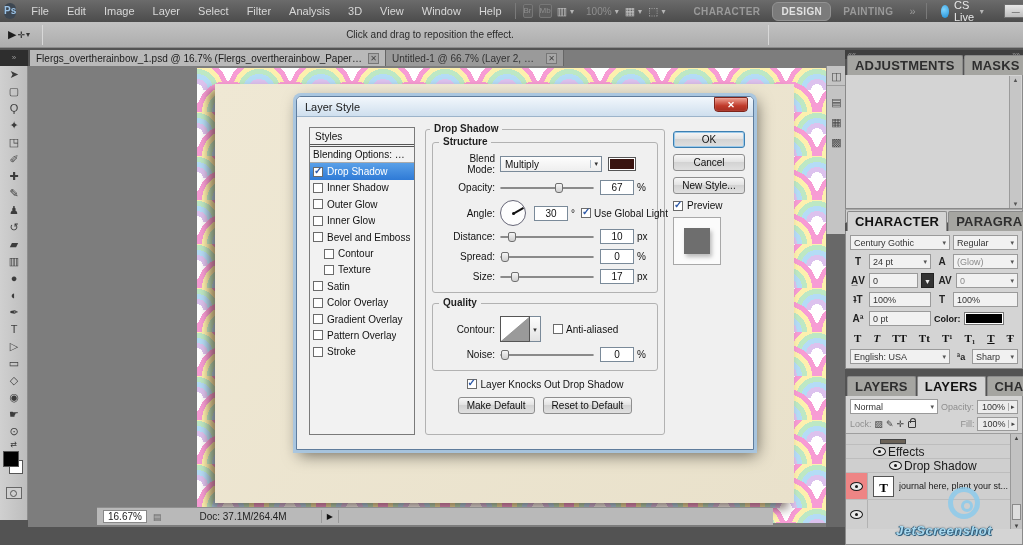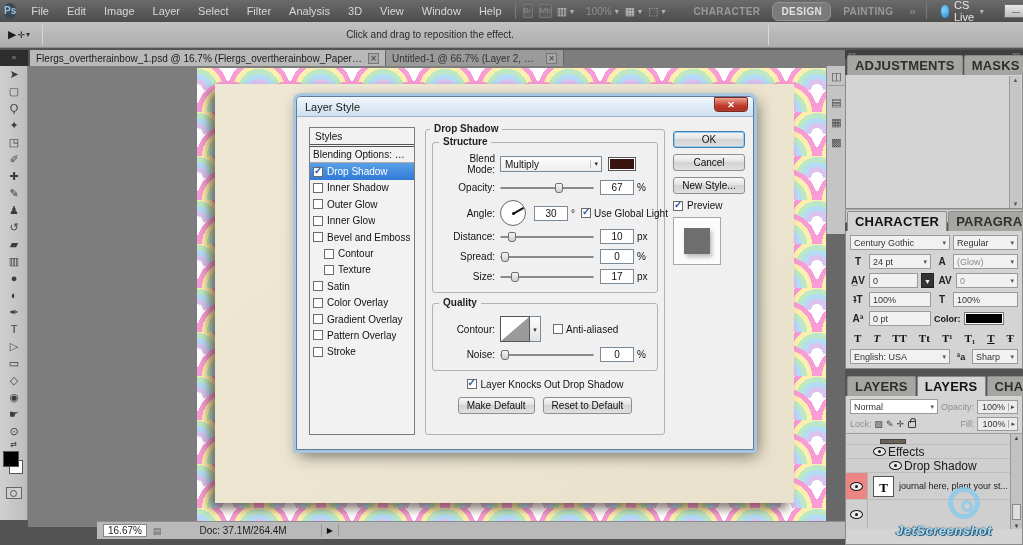--- a/index.html
+++ b/index.html
@@ -135,21 +135,21 @@
   .tthumb { width:21px; height:21px; background:#fff; border:1px solid #555; margin:0 5px; text-align:center;
     font-family:"Liberation Serif", serif; font-size:13px; font-weight:bold; line-height:21px; flex:0 0 auto; }
   .tname { font-size:9px; color:#1a1a1a; white-space:nowrap; overflow:hidden; text-overflow:ellipsis; }
   .slayer { height:28px; border-bottom:none; }
   .slayer .sel { display:flex; align-items:center; background:linear-gradient(#4b92e4,#2e6fcb); height:28px; flex:1; min-width:0; }
   .ithumb { width:21px; height:21px; background:#ece4cf; border:1px solid #f5f5f5; outline:1px solid #333; margin:0 5px; flex:0 0 auto; }
   .sname { font-size:9px; font-weight:bold; color:#fff; white-space:nowrap; overflow:hidden; }
   .pinkeye { background:#ee8585; }
 
   
-  .statusbar { position:absolute; left:97px; top:521px; width:748px; height:18px; background:#b9b9b9; border-top:1px solid #8e8e8e;
+  .statusbar { position:absolute; left:97px; top:507px; width:676px; height:18px; background:#b9b9b9; border-top:1px solid #8e8e8e;
     display:flex; align-items:center; font-size:10px; color:#222;text-align:center; }
   .zoomfield { background:#fff; border:1px solid #888; padding:0 4px; height:13px; line-height:12px; margin-left:6px; }
   .st-ic { font-size:9px; color:#666; margin:0 8px 0 6px; }
   .docinfo { margin-left:30px; }
   .st-arrow { margin-left:34px; font-size:8px; color:#111; border-left:1px solid #999; border-right:1px solid #999; padding:2px 5px; }
 
   
   .dialog { position:absolute; left:296px; top:96px; width:458px; height:354px; border-radius:5px 5px 0 0;
     background:#f0f0f0; border:1px solid #5f7c9c; box-shadow:0 0 0 3px rgba(168,198,226,.95), 3px 5px 16px rgba(0,0,0,.55); }
   .dtitle { height:20px; background:linear-gradient(#f2f7fc,#cfdfee); border-radius:4px 4px 0 0; border-bottom:1px solid #9db4ca;

